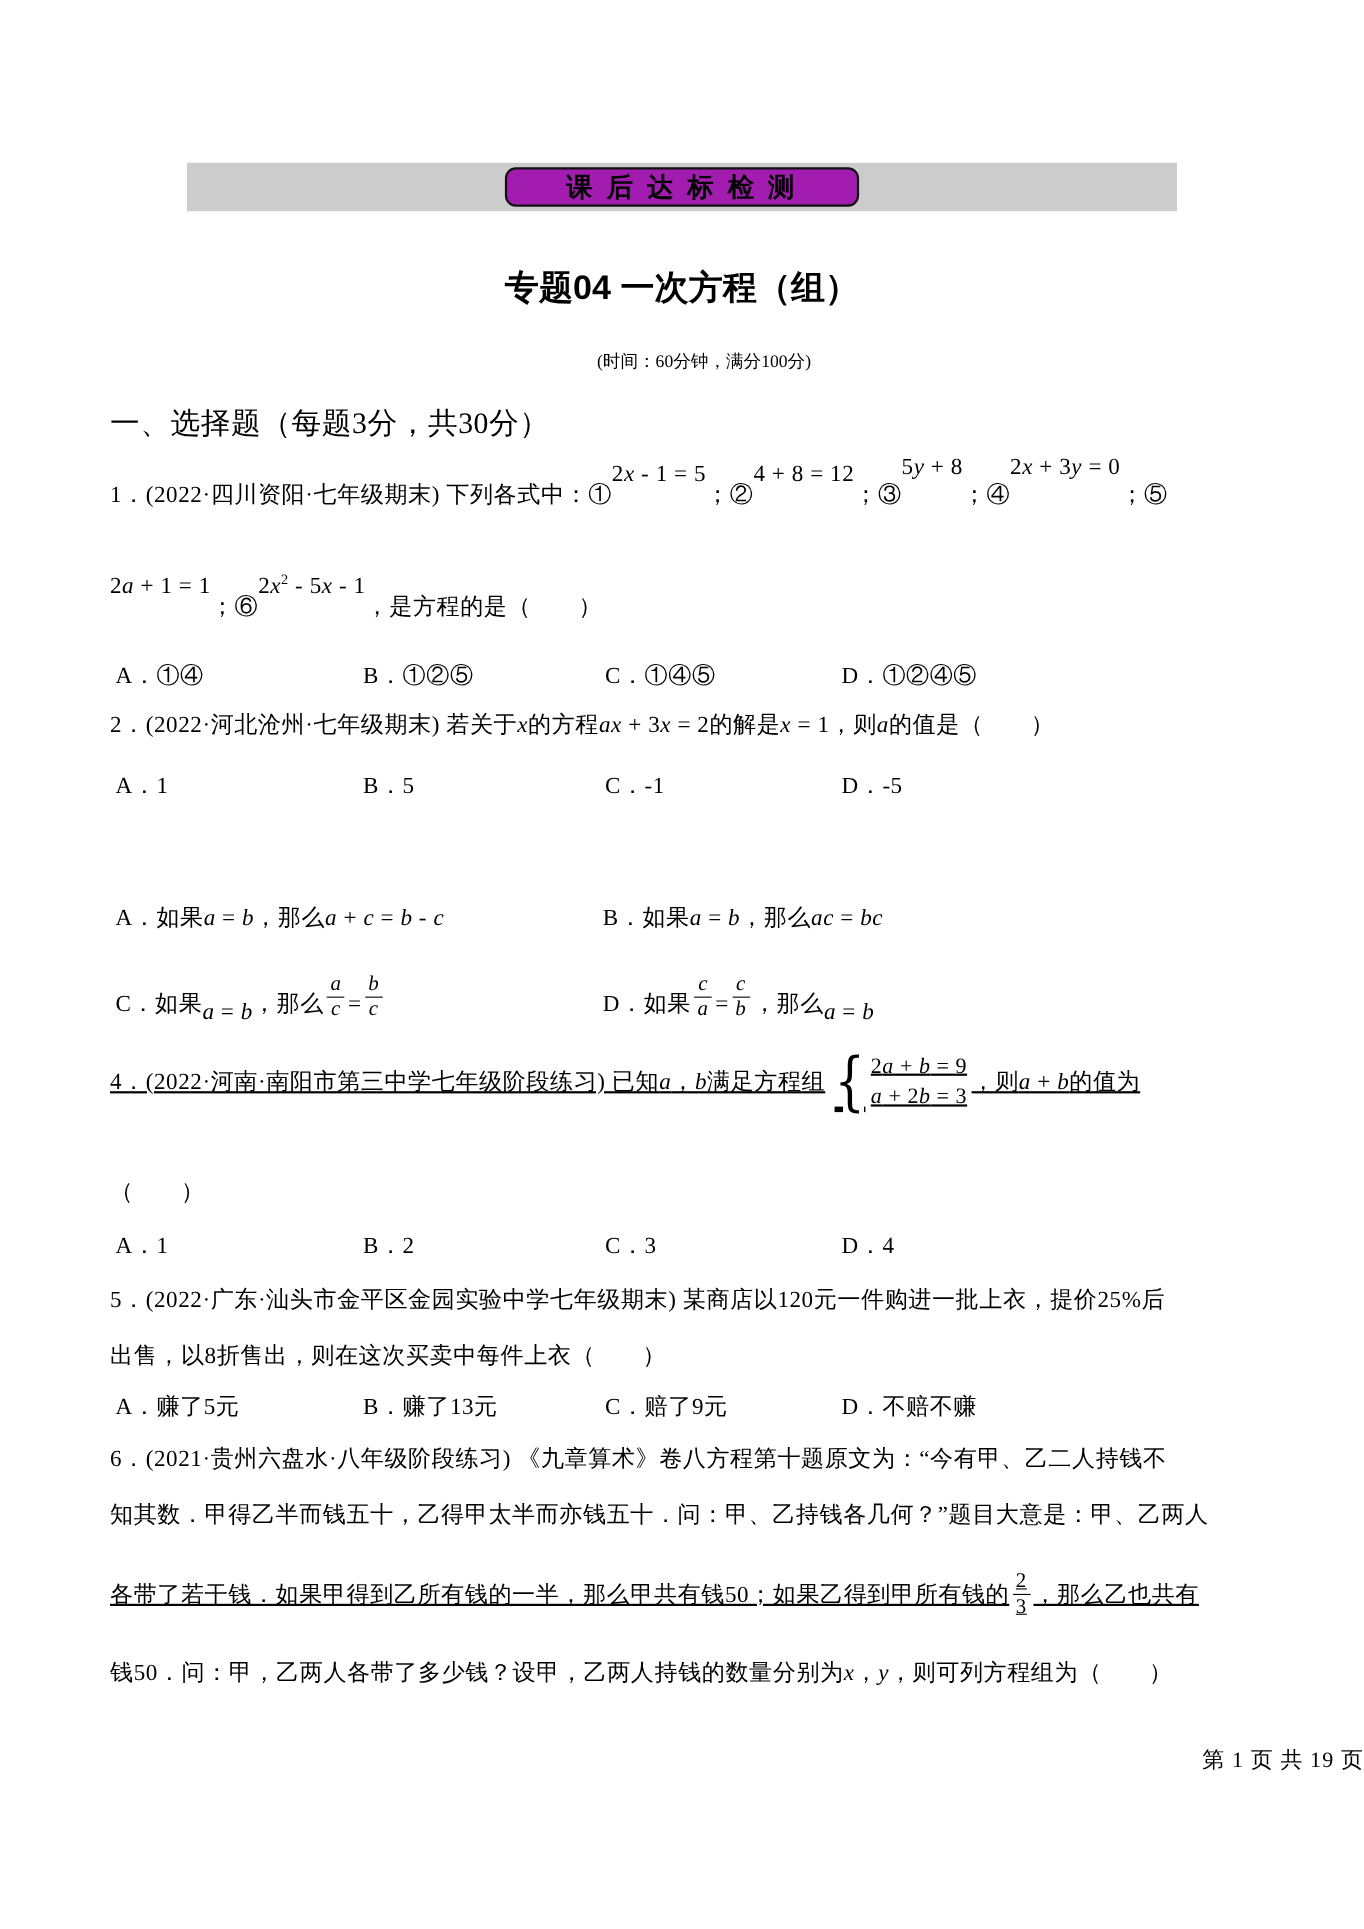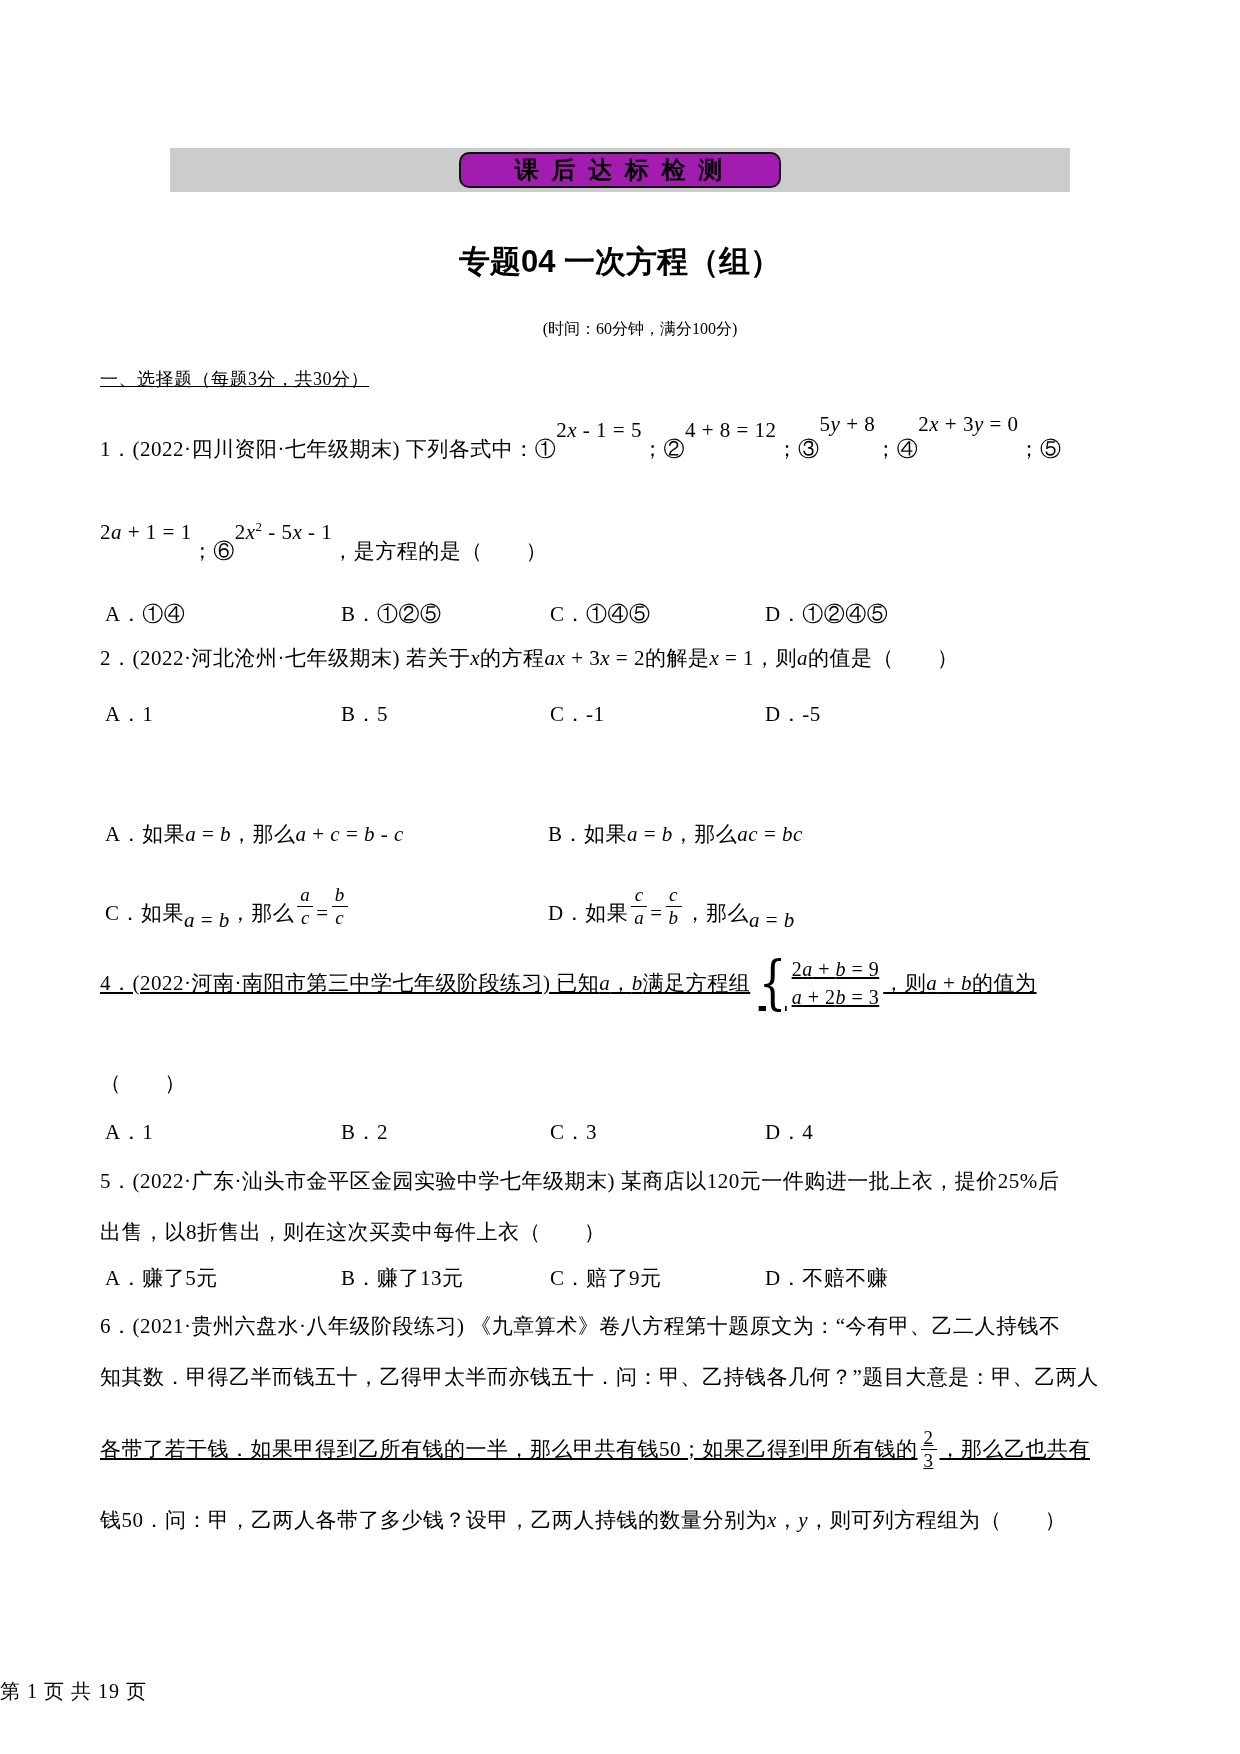--- a/index.html
+++ b/index.html
@@ -17,42 +17,42 @@
     font-family:"Liberation Sans","DejaVu Sans",sans-serif;font-weight:bold;
     font-size:24px;letter-spacing:3px;white-space:nowrap;
   }
   .title{
     position:absolute;top:244px;left:0;width:100%;margin:0;text-align:center;
     font-family:"Liberation Sans","DejaVu Sans",sans-serif;font-weight:bold;font-size:31px;line-height:1.15;
   }
   .subtitle{position:absolute;top:319px;left:0;width:100%;text-align:center;font-size:16px;padding-left:20px;}
   .line{position:absolute;left:100px;white-space:nowrap;font-size:21px;line-height:1.28;letter-spacing:0.5px;}
   .flexline{display:flex;align-items:center;text-decoration:underline;}
-  .section{font-size:18px;text-decoration:underline;}
+  .section{font-size:27px;}
   i{font-style:italic;}
   sup{font-size:0.62em;}
   
   .up{position:relative;top:-19px;}
   .up2{position:relative;top:-25px;}
   .upsm{position:relative;top:-6px;}
   .low{position:relative;top:7px;}
   
   .optrow{position:absolute;left:100px;width:1060px;height:28px;font-size:21px;letter-spacing:0.5px;}
   .opt{position:absolute;top:0;white-space:nowrap;}
-  .opt.c1{left:5px;}.opt.c2{left:241px;}.opt.c3{left:450px;}.opt.c4{left:665px;}
+  .opt.c1{left:5px;}.opt.c2{left:230px;}.opt.c3{left:450px;}.opt.c4{left:665px;}
   .opt.h1{left:5px;}.opt.h2{left:448px;}
   
   .frac{display:inline-block;vertical-align:-4px;text-align:center;font-size:19px;line-height:1.15;margin:0 3px;}
   .frac .fnum{display:block;border-bottom:1.4px solid #000;padding:0 3px;}
   .frac .fden{display:block;padding:0 3px;}
   
   .sys{display:inline-flex;align-items:center;margin:0 4px;}
   .sysbrace{font-size:58px;line-height:0.9;font-weight:400;font-family:"DejaVu Serif",serif;transform:scaleX(0.75);}
   .syseqs{display:flex;flex-direction:column;justify-content:center;gap:6px;font-size:20px;line-height:1.1;text-align:center;}
-  .footer{position:absolute;top:1678px;left:0;width:100%;text-align:left;font-size:20px;letter-spacing:1px;}
+  .footer{position:absolute;top:1586px;left:0;width:100%;text-align:right;font-size:20px;letter-spacing:1px;}
 </style>
 </head>
 <body>
 
 <div class="page">
 
   <div class="banner-bar">
     <div class="banner-box">
       <span>课 后 达 标 检 测</span>
     </div>

